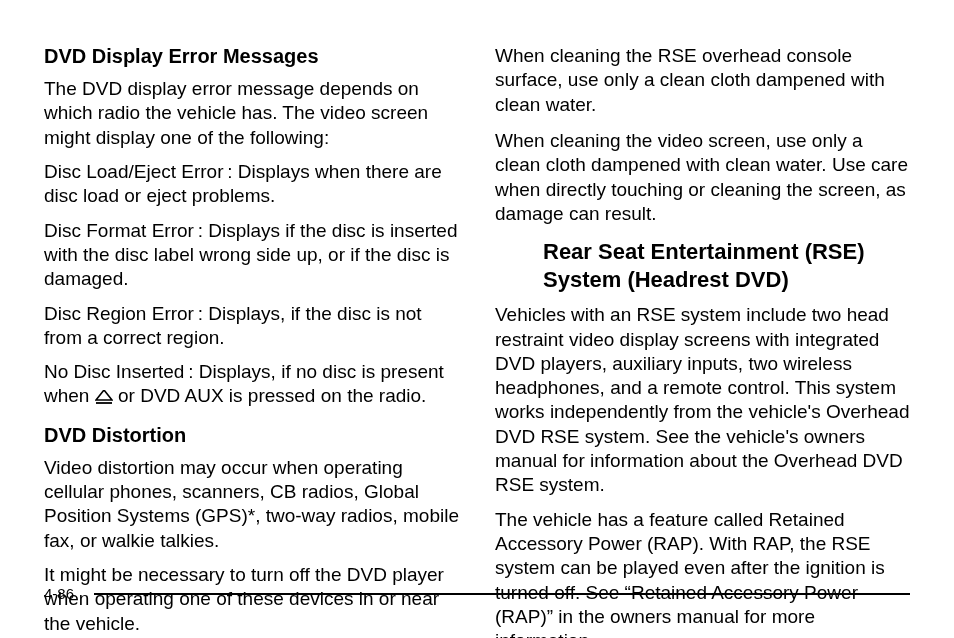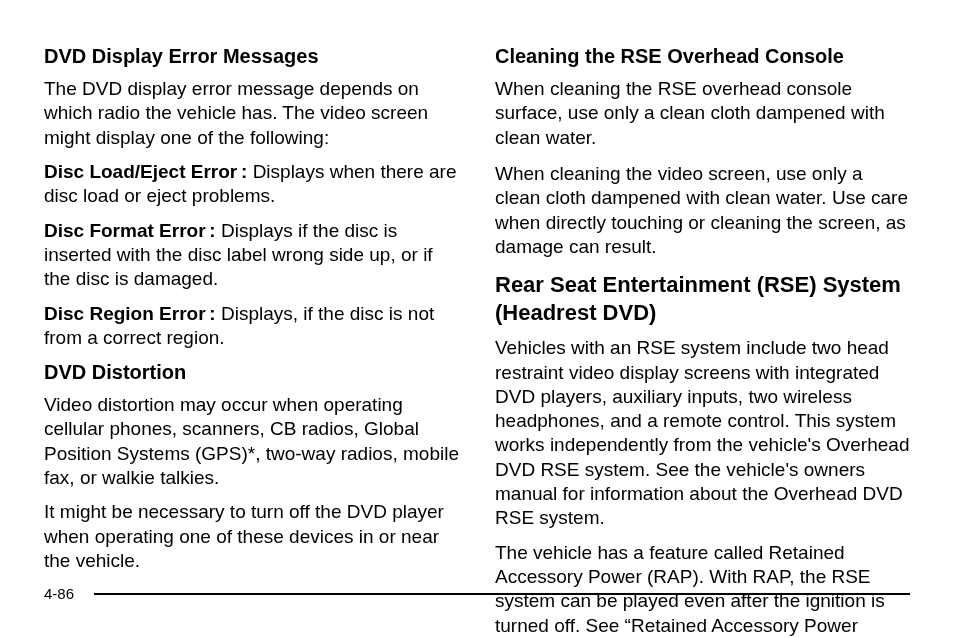--- a/index.html
+++ b/index.html
@@ -1,24 +1,24 @@
 <!DOCTYPE html>
 <html><head>
 <meta charset="utf-8">
 <style>
   * { margin: 0; padding: 0; box-sizing: border-box; }
   html, body { width: 954px; height: 638px; background: #fff; font-family: Arial, Helvetica, sans-serif; color: #000; }
   .page { position: relative; width: 954px; height: 638px; padding: 44px 44px 0 44px; border-radius: 14px; }
   .cols { display: flex; gap: 36px; }
   .col { flex: 1 1 0; min-width: 0; }
   h2.section { font-size: 20px; font-weight: bold; margin-bottom: 8px; line-height: 1.25; }
-  h2.big { font-size: 22px; font-weight: bold; margin-bottom: 10px; line-height: 1.25; }
+  h2.big { font-size: 22px; font-weight: bold; margin-bottom: 10px; line-height: 1.25; margin-left: 48px; }
   p { font-size: 19px; line-height: 1.28; margin-bottom: 12px; }
   .tight { margin-bottom: 10px; }
-  .label { font-weight: bold; }
+  .label { font-weight: normal; }
   sup { font-size: 0.65em; vertical-align: super; }
   .eject-icon { display: inline-block; vertical-align: -2px; }
   .footer { position: absolute; left: 44px; right: 44px; bottom: 36px; display: flex; align-items: center; }
   .pageno { font-size: 15px; margin-right: 20px; white-space: nowrap; }
   .rule { flex: 1; height: 2px; background: #000; }
 </style>
 </head>
 <body>
 
 <div class="page">
@@ -30,28 +30,33 @@
 
       <p class="tight">
         <span class="label">Disc Load/Eject Error :</span><span> Displays when there are disc load or eject problems.</span>
       </p>
       <p class="tight">
         <span class="label">Disc Format Error :</span><span> Displays if the disc is inserted with the disc label wrong side up, or if the disc is damaged.</span>
       </p>
       <p class="tight">
         <span class="label">Disc Region Error :</span><span> Displays, if the disc is not from a correct region.</span>
       </p>
+      <p>
+        <span class="label">No Disc Inserted :</span><span> Displays, if no disc is present when </span><span class="eject-icon"><svg width="18" height="14" viewBox="0 0 18 14">
+              <polygon points="9,0 1,10 17,10" fill="none" stroke="#000" stroke-width="1.6"></polygon>
+              <line x1="1" y1="13" x2="17" y2="13" stroke="#000" stroke-width="1.8"></line>
+            </svg></span><span> or DVD AUX is pressed on the radio.</span>
+      </p>
 
       <h2 class="section">DVD Distortion</h2>
       <p class="tight">Video distortion may occur when operating cellular phones, scanners, CB radios, Global Position Systems (GPS)*, two-way radios, mobile fax, or walkie talkies.</p>
       <p class="tight">It might be necessary to turn off the DVD player when operating one of these devices in or near the vehicle.</p>
     </div>
 
     <div class="col">
-      <h2 class="section">Cleaning the RSE Overhead Console</h2>
       <p>When cleaning the RSE overhead console surface, use only a clean cloth dampened with clean water.</p>
 
       <p>When cleaning the video screen, use only a clean cloth dampened with clean water. Use care when directly touching or cleaning the screen, as damage can result.</p>
 
       <h2 class="big">Rear Seat Entertainment (RSE) System (Headrest DVD)</h2>
       <p class="tight">Vehicles with an RSE system include two head restraint video display screens with integrated DVD players, auxiliary inputs, two wireless headphones, and a remote control. This system works independently from the vehicle's Overhead DVD RSE system. See the vehicle's owners manual for information about the Overhead DVD RSE system.</p>
       <p>The vehicle has a feature called Retained Accessory Power (RAP). With RAP, the RSE system can be played even after the ignition is turned off. See “Retained Accessory Power (RAP)” in the owners manual for more information.</p>
     </div>
 
   </div>

